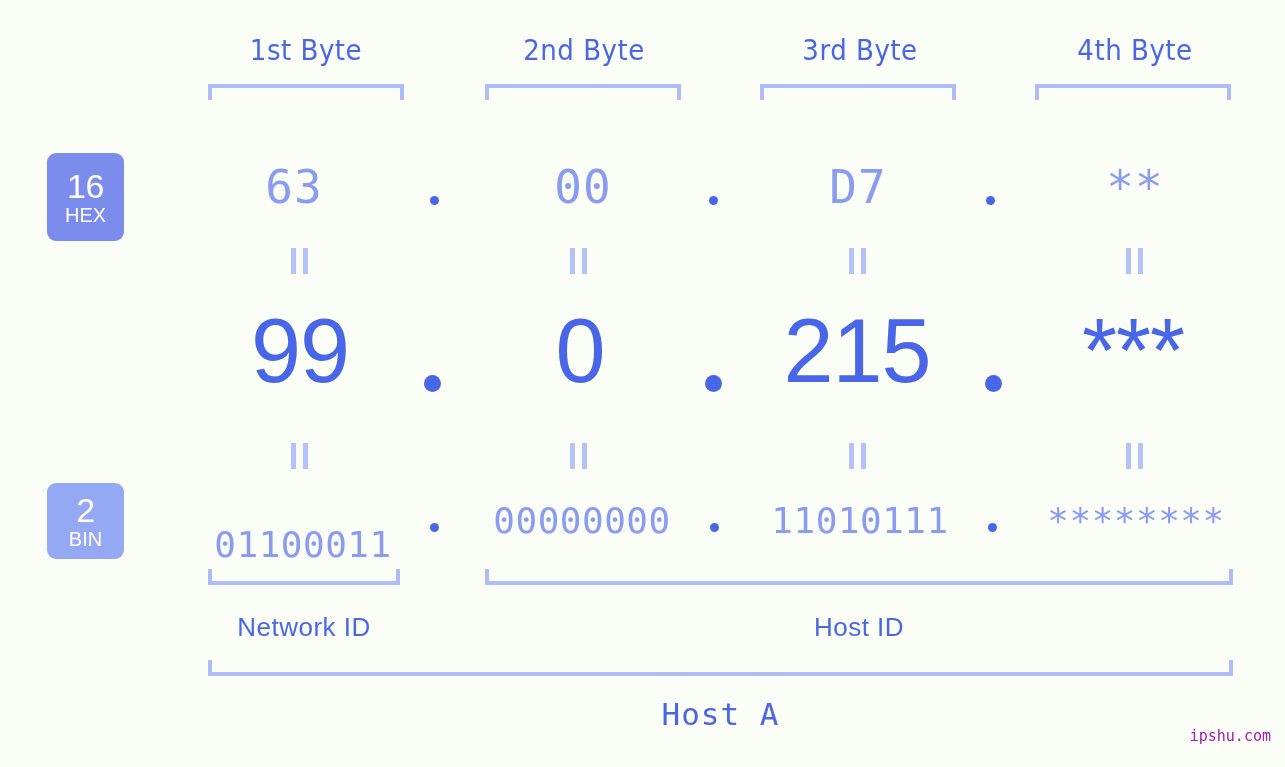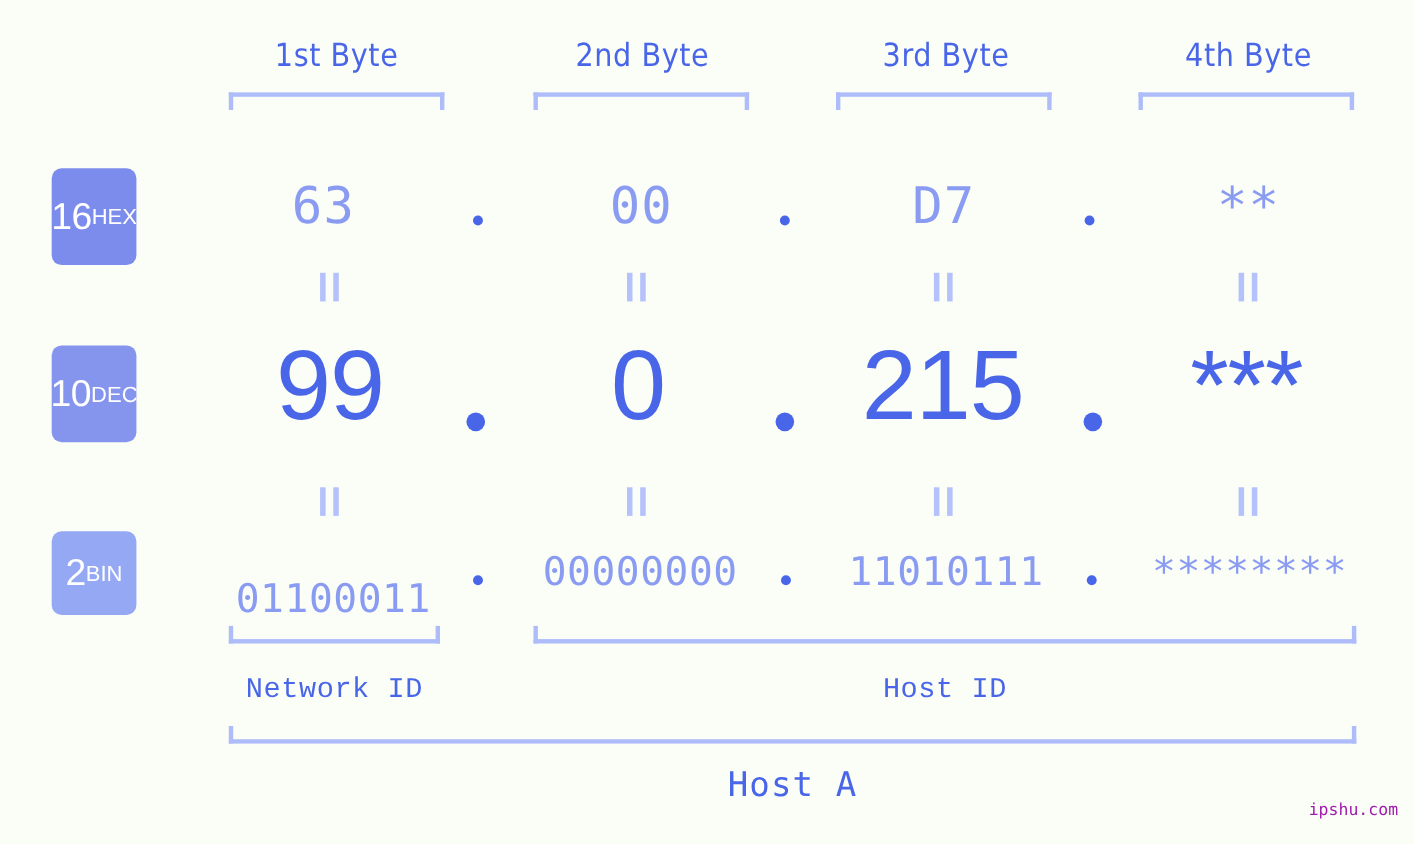--- a/index.html
+++ b/index.html
@@ -53,21 +53,21 @@
     height: 16px;
   }
 
   
   .badge {
     position: absolute;
     left: 47px;
     width: 77px;
     border-radius: 9px;
     display: flex;
-    flex-direction: row;
+    flex-direction: column;
     align-items: center;
     justify-content: center;
     color: #ffffff;
     line-height: 1;
   }
   .badge .num {
     font-size: 34px;
     font-weight: 400;
     font-family: "Liberation Sans", sans-serif;
     letter-spacing: -0.5px;
@@ -122,21 +122,21 @@
   .eqmark i {
     display: block;
     width: 5px;
     height: 26px;
     background: #b4c1fb;
   }
 
   
   .id-label {
     position: absolute;
-    font-family: Liberation Mono, monospace;
+    font-family: Liberation Sans, sans-serif;
     font-size: 26px;
     color: #4a66e8;
     text-align: center;
     white-space: nowrap;
     letter-spacing: 0.5px;
   }
   .class-label {
     position: absolute;
     font-family: "DejaVu Sans Mono", "Liberation Mono", monospace;
     font-size: 31px;
@@ -195,24 +195,20 @@
   </div>
   <div class="eqmark" style="left:849px; top:248px;">
     <i></i>
       <i></i>
   </div>
   <div class="eqmark" style="left:1126px; top:248px;">
     <i></i>
       <i></i>
   </div>
 
-  <div class="badge" style="top:314px; height:88px; background:#8595ee;">
-    <span class="num">10</span>
-    <span class="sys">DEC</span>
-  </div>
 
   <div class="dec-row">
     <div class="cell" style="left:200px; top:300px; width:200px;">99</div>
     <div class="dot big" style="left:424px; top:375px;"></div>
     <div class="cell" style="left:480px; top:300px; width:200px;">0</div>
     <div class="dot big" style="left:705px; top:375px;"></div>
     <div class="cell" style="left:757px; top:300px; width:200px;">215</div>
     <div class="dot big" style="left:985px; top:375px;"></div>
     <div class="cell" style="left:1033px; top:300px; width:200px;">***</div>
   </div>

